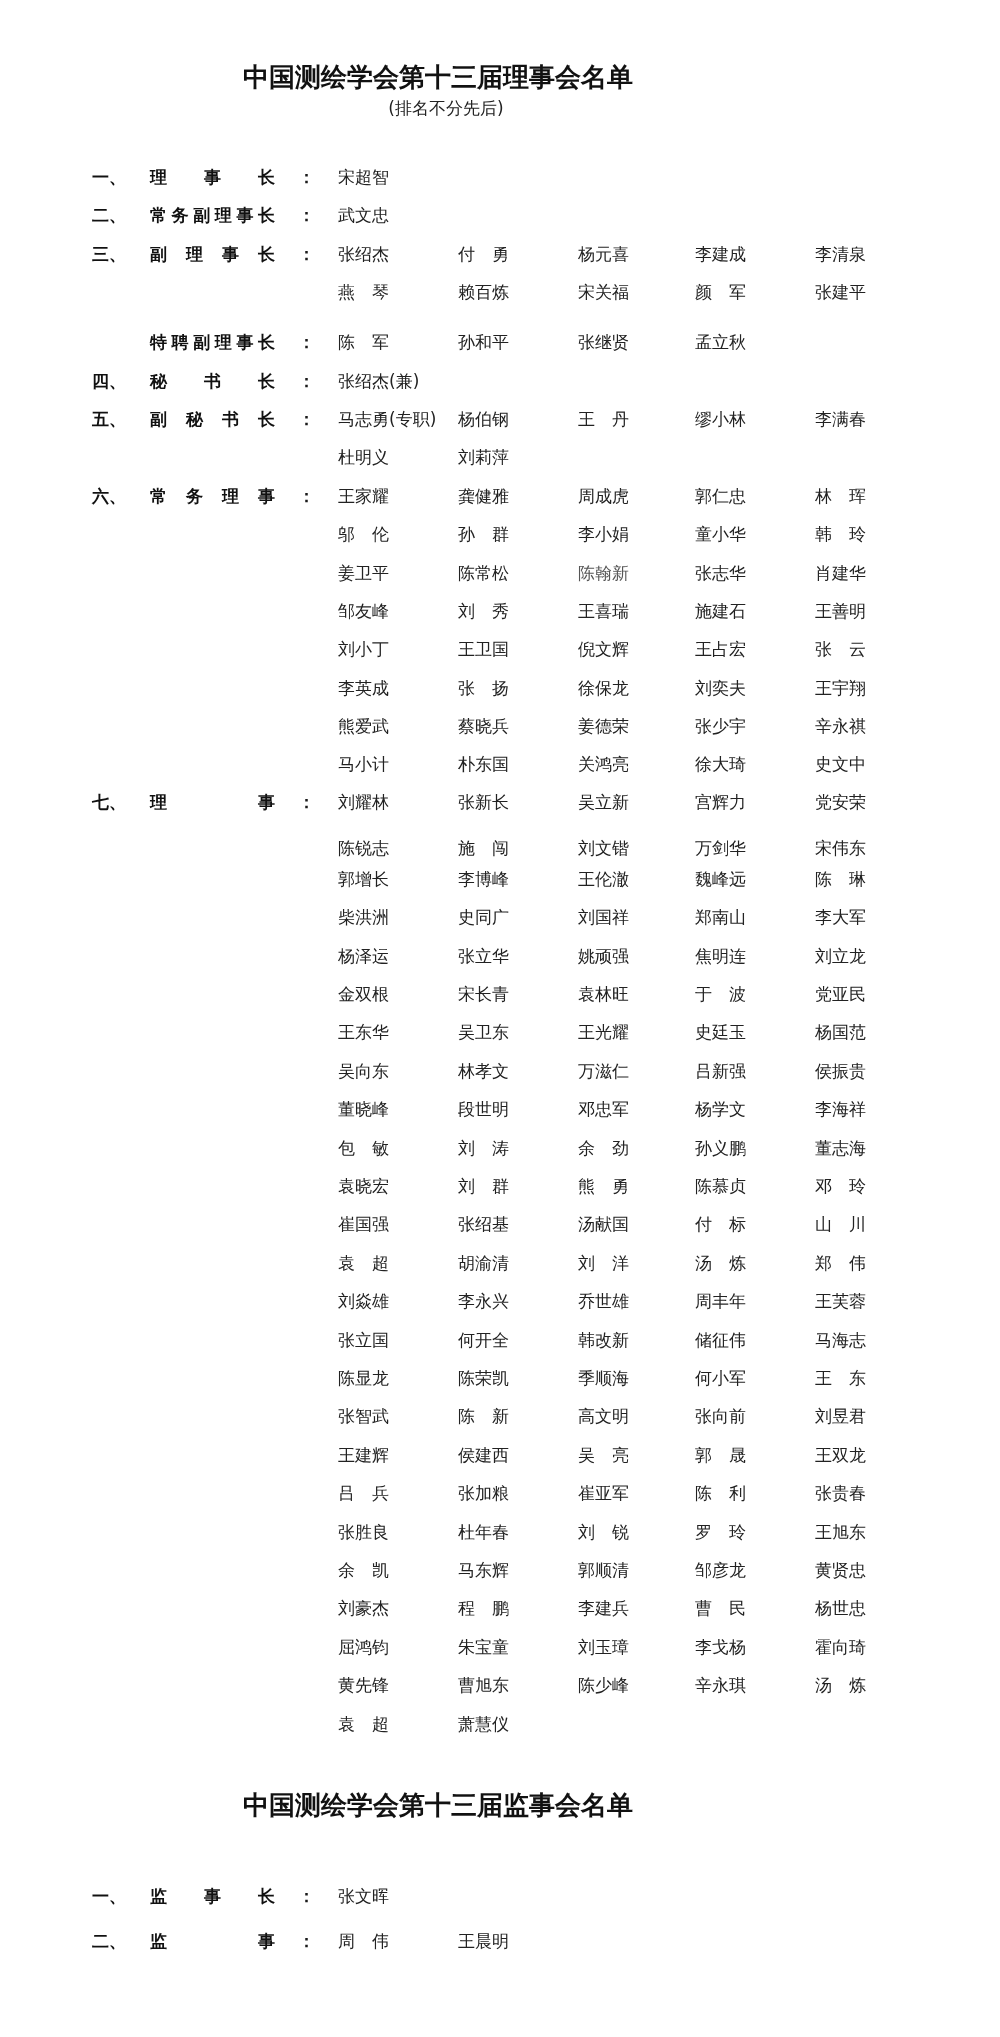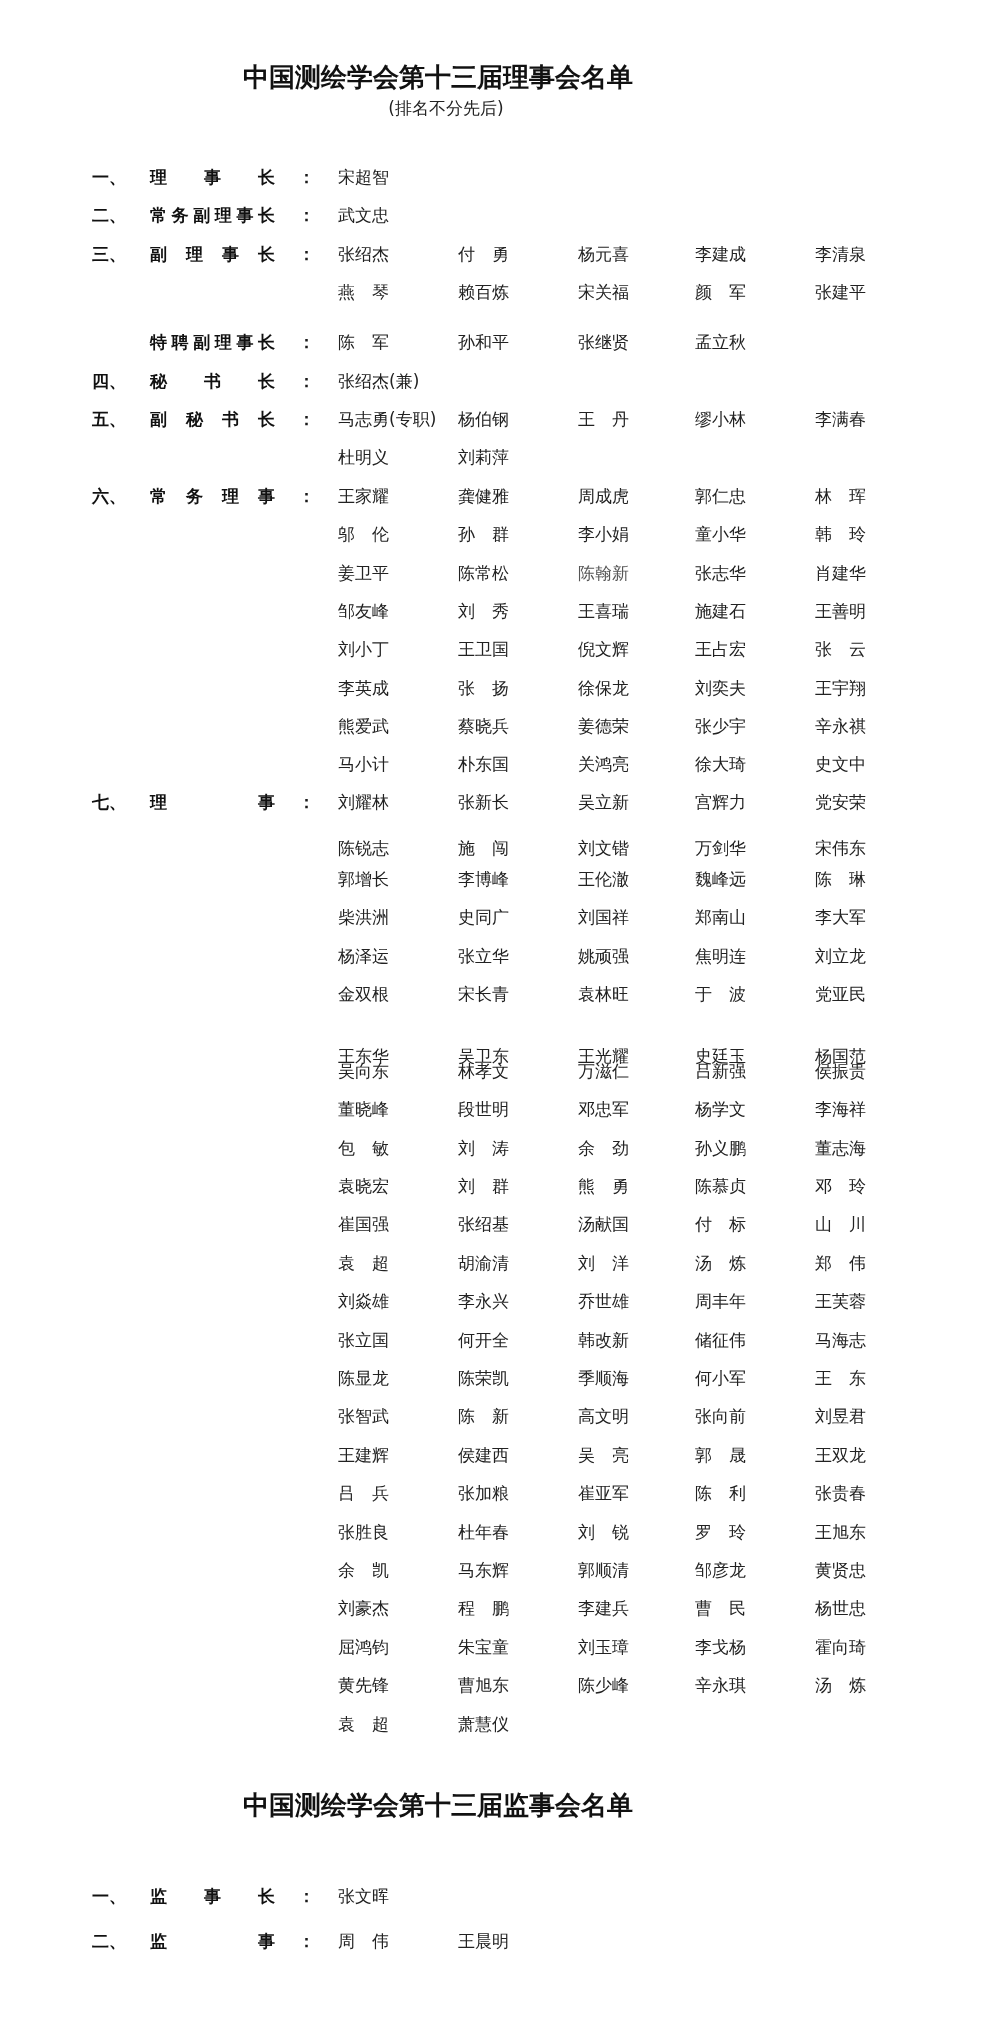--- a/index.html
+++ b/index.html
@@ -220,21 +220,21 @@
       <span class="name c3">焦明连</span>
       <span class="name c4">刘立龙</span>
     </div>
     <div class="row" style="top: 983px;">
       <span class="name c0">金双根</span>
       <span class="name c1">宋长青</span>
       <span class="name c2">袁林旺</span>
       <span class="name c3">于　波</span>
       <span class="name c4">党亚民</span>
     </div>
-    <div class="row" style="top: 1021.4px; margin-top: 24px;">
+    <div class="row" style="top: 1021.4px;">
       <span class="name c0">王东华</span>
       <span class="name c1">吴卫东</span>
       <span class="name c2">王光耀</span>
       <span class="name c3">史廷玉</span>
       <span class="name c4">杨国范</span>
     </div>
     <div class="row" style="top: 1059.8px; padding-left: 16px;">
       <span class="name c0">吴向东</span>
       <span class="name c1">林孝文</span>
       <span class="name c2">万滋仁</span>

